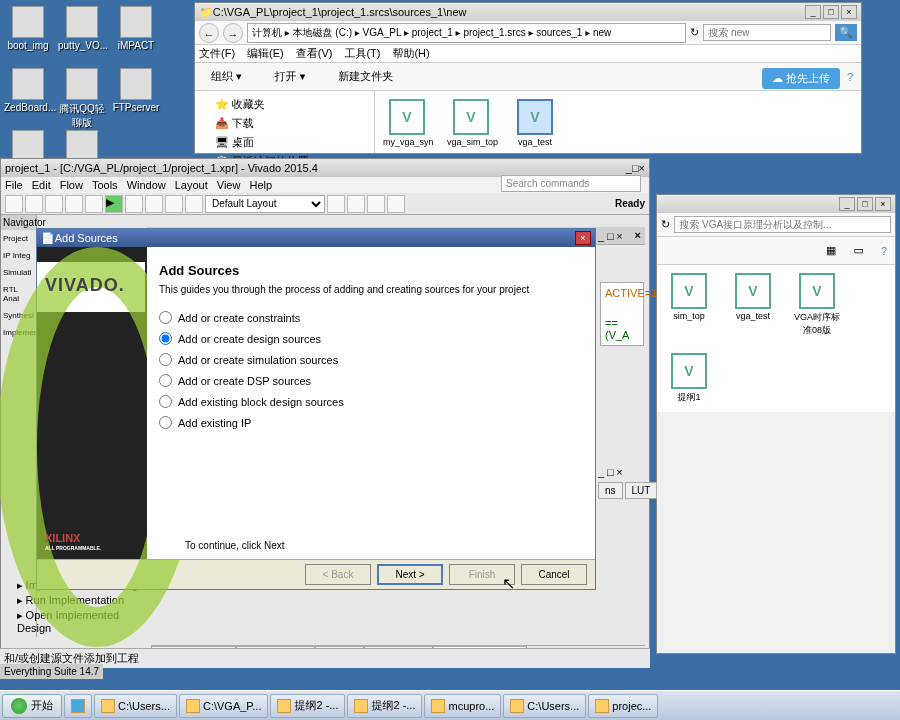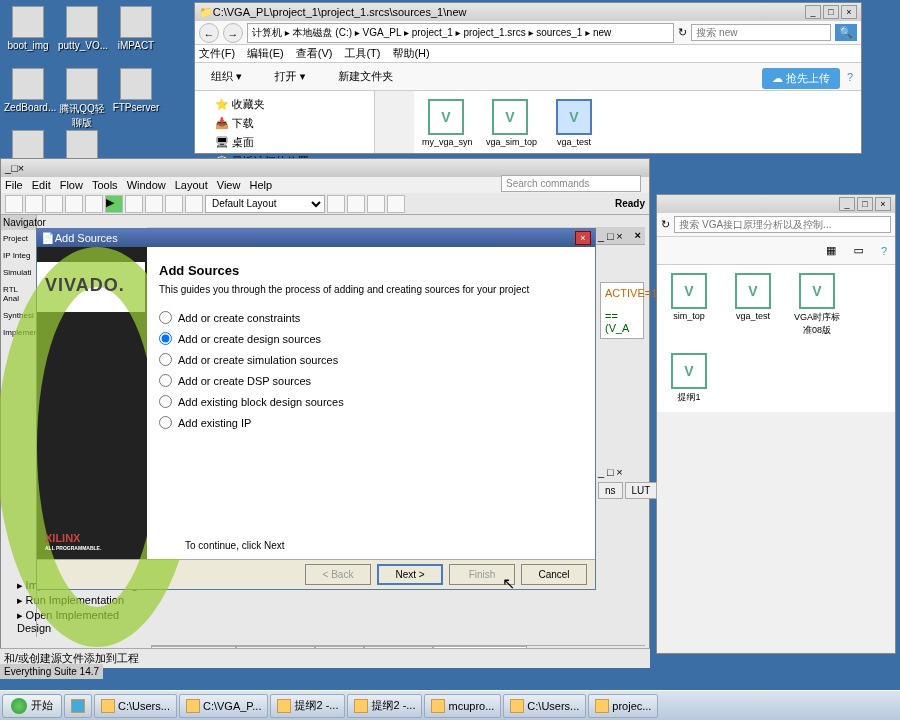--- a/index.html
+++ b/index.html
@@ -11,25 +11,25 @@
 .desktop-icon span { display: block; font-size: 10px; text-shadow: 1px 1px 1px #000; }
 
 
 .win { position: absolute; border: 1px solid #888; background: #f0f0f0; }
 .titlebar { height: 18px; background: linear-gradient(#e8e8e8,#d0d0d0); display: flex; align-items: center; padding: 0 4px; font-size: 10px; }
 .titlebar .title { flex: 1; }
 .titlebar .winbtn { width: 16px; height: 14px; background: #ddd; border: 1px solid #999; margin-left: 2px; text-align: center; line-height: 12px; font-size: 9px; cursor: pointer; }
 .navbar { height: 24px; background: #f8f8f8; display: flex; align-items: center; padding: 0 4px; gap: 4px; border-bottom: 1px solid #ccc; }
 .navbtn { width: 20px; height: 20px; border: 1px solid #bbb; border-radius: 10px; background: #eee; text-align: center; line-height: 18px; cursor: pointer; }
 .addr { flex: 1; background: #fff; border: 1px solid #aaa; padding: 2px 4px; font-size: 10px; }
-.searchbox { width: 140px; background: #fff; border: 1px solid #aaa; padding: 2px 4px; font-size: 10px; }
+.searchbox { width: 128px; background: #fff; border: 1px solid #aaa; padding: 2px 4px; font-size: 10px; }
 .menubar { height: 18px; background: #fff; border-bottom: 1px solid #ccc; padding: 0 4px; font-size: 10px; display: flex; gap: 12px; align-items: center; }
 .toolbar2 { height: 28px; background: #f8f8f8; border-bottom: 1px solid #ccc; display: flex; align-items: center; gap: 17px; padding: 0 8px; }
 .orgbtn { padding: 2px 8px; cursor: pointer; }
-.content { display: flex; height: calc(100% - 88px); gap: 39px; }
+.content { display: flex; height: calc(100% - 88px); }
 .tree { width: 180px; border-right: 1px solid #ccc; background: #fff; padding: 4px; font-size: 10px; }
 .tree-item { padding: 2px 0 2px 16px; cursor: pointer; }
 .tree-fav { color: #000; }
 .filepane { flex: 1; background: #fff; padding: 8px; display: flex; gap: 16px; align-items: flex-start; }
 .fileicon { width: 48px; text-align: center; cursor: pointer; }
 .fileicon .fbox { width: 36px; height: 36px; margin: 0 auto 2px; background: #fff; border: 2px solid #5a8; position: relative; }
 .fileicon.sel .fbox { background: #cce4ff; border-color: #4a7ac0; }
 .fileicon .fbox::after { content: "V"; position: absolute; left: 50%; top: 50%; transform: translate(-50%,-50%); color: #5a8; font-weight: bold; font-size: 14px; }
 .fileicon span { font-size: 9px; display: block; }
 
@@ -224,20 +224,21 @@
       </div>
       <div class="fileicon">
         <div class="fbox"></div>
         <span>提纲1</span>
       </div>
     </div>
 </div>
 
 <div class="vivado">
   <div class="viv-title">
+    <span class="title">project_1 - [C:/VGA_PL/project_1/project_1.xpr] - Vivado 2015.4</span>
     <div class="winbtn">_</div>
     <div class="winbtn">□</div>
     <div class="winbtn">×</div>
   </div>
   <div class="viv-menu" id="viv-menu">
       <span>File</span>
       <span>Edit</span>
       <span>Flow</span>
       <span>Tools</span>
       <span>Window</span>
@@ -288,21 +289,21 @@
       <div class="bt">📄 Tcl Console</div>
       <div class="bt">📄 Messages</div>
       <div class="bt">📄 Log</div>
       <div class="bt">📄 Reports</div>
       <div class="bt active">📄 Design Runs</div>
     </div>
 </div>
 
 <div class="code-snip" style="left:600px; top:282px; width:44px;">
   <div style="color:#c60;">ACTIVE=1</div>
-  <div style="margin-top:11px">==(V_A</div>
+  <div style="margin-top:18px">==(V_A</div>
 </div>
 <div style="position:absolute;left:598px;top:230px;font-size:10px;">
   <span class="winbtn" style="display:inline-block">_</span>
   <span class="winbtn" style="display:inline-block">□</span>
   <span class="winbtn" style="display:inline-block">×</span>
 </div>
 <div style="position:absolute;left:598px;top:466px;font-size:10px;">
   <span class="winbtn" style="display:inline-block">_</span>
   <span class="winbtn" style="display:inline-block">□</span>
   <span class="winbtn" style="display:inline-block">×</span>

